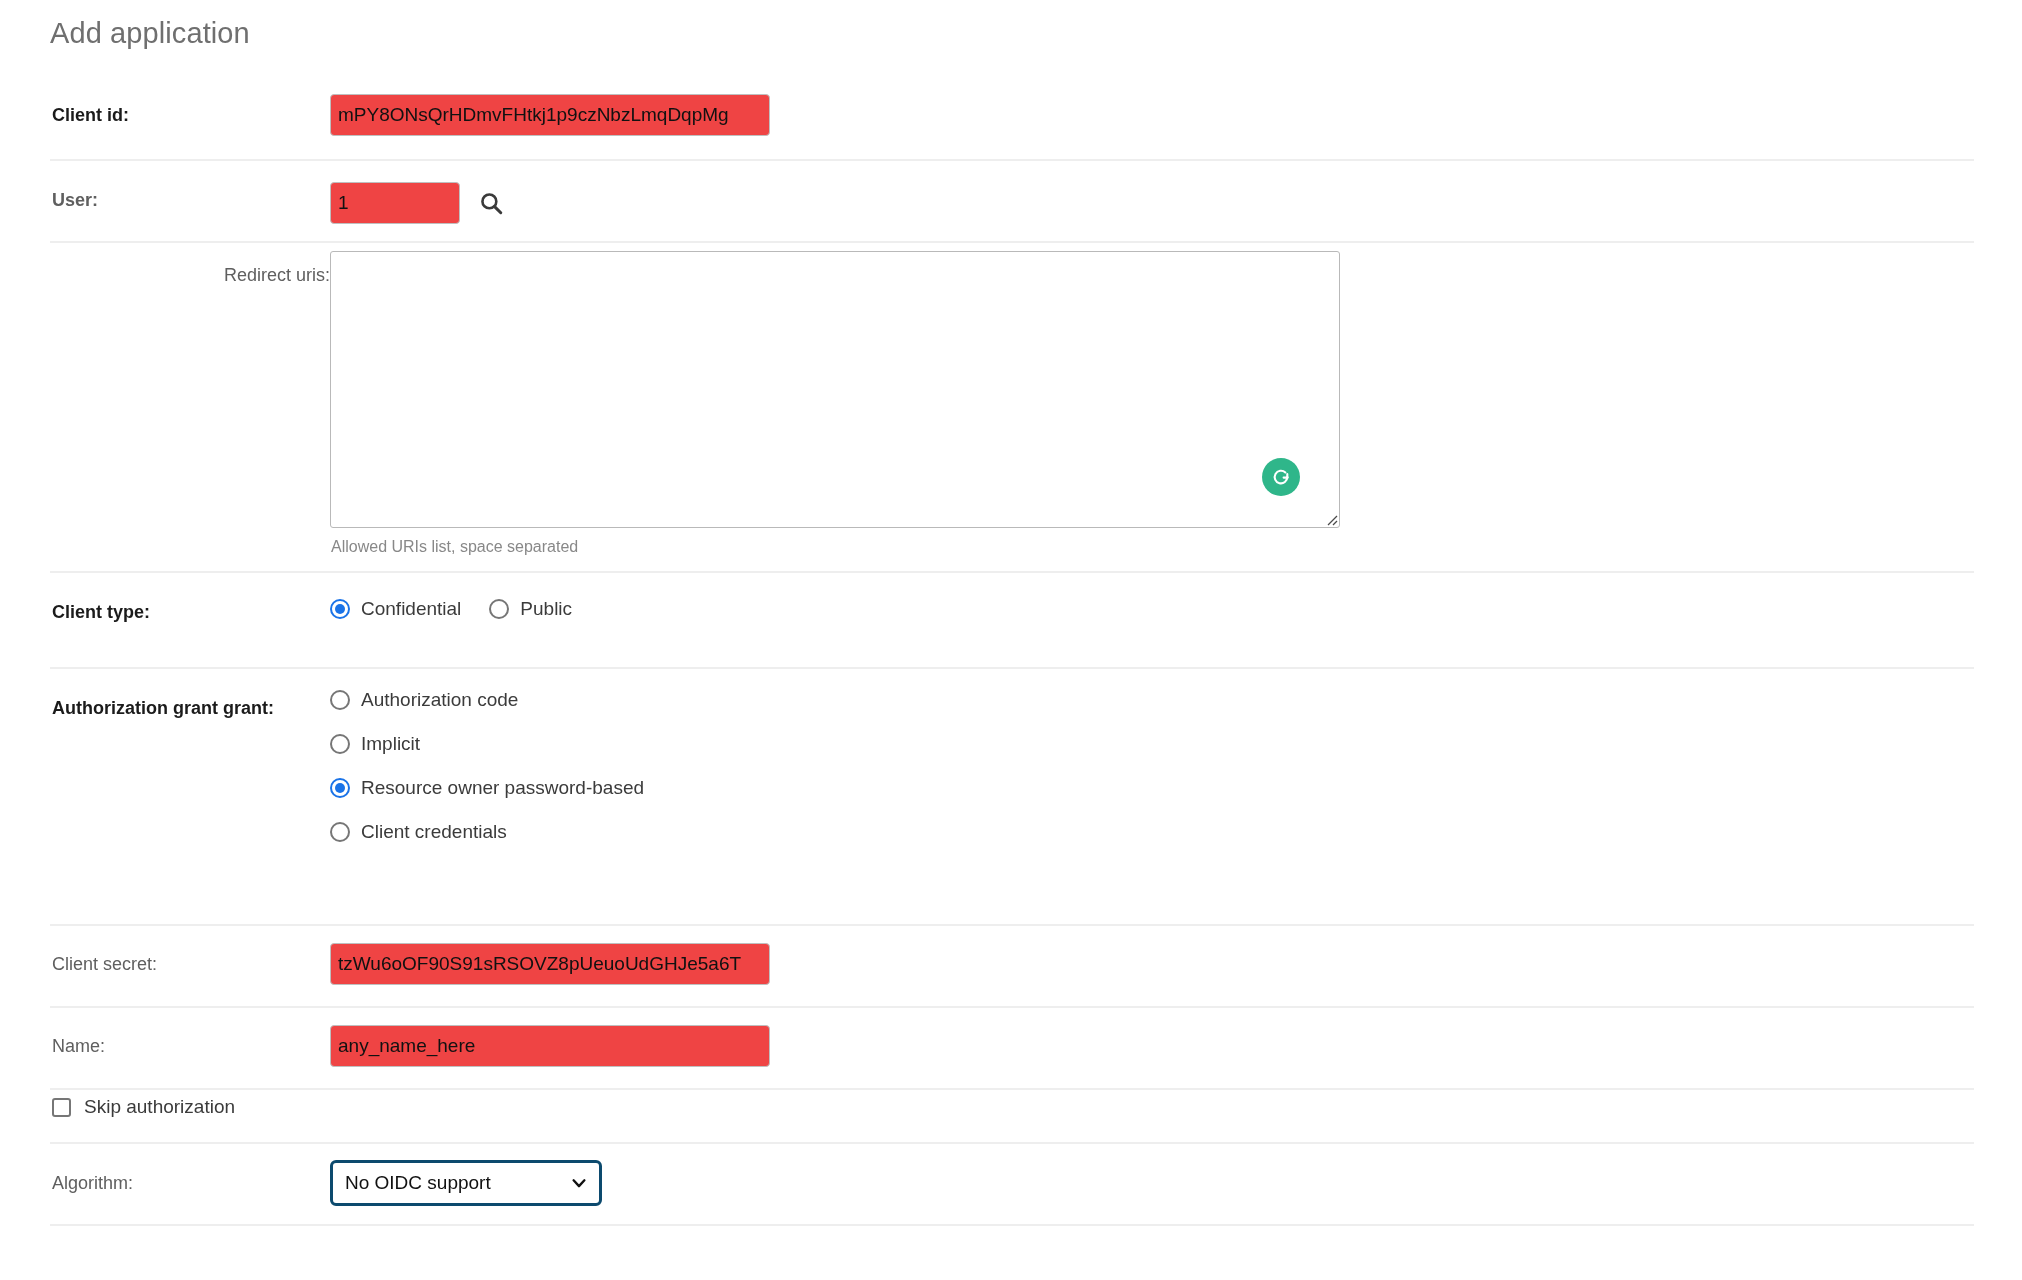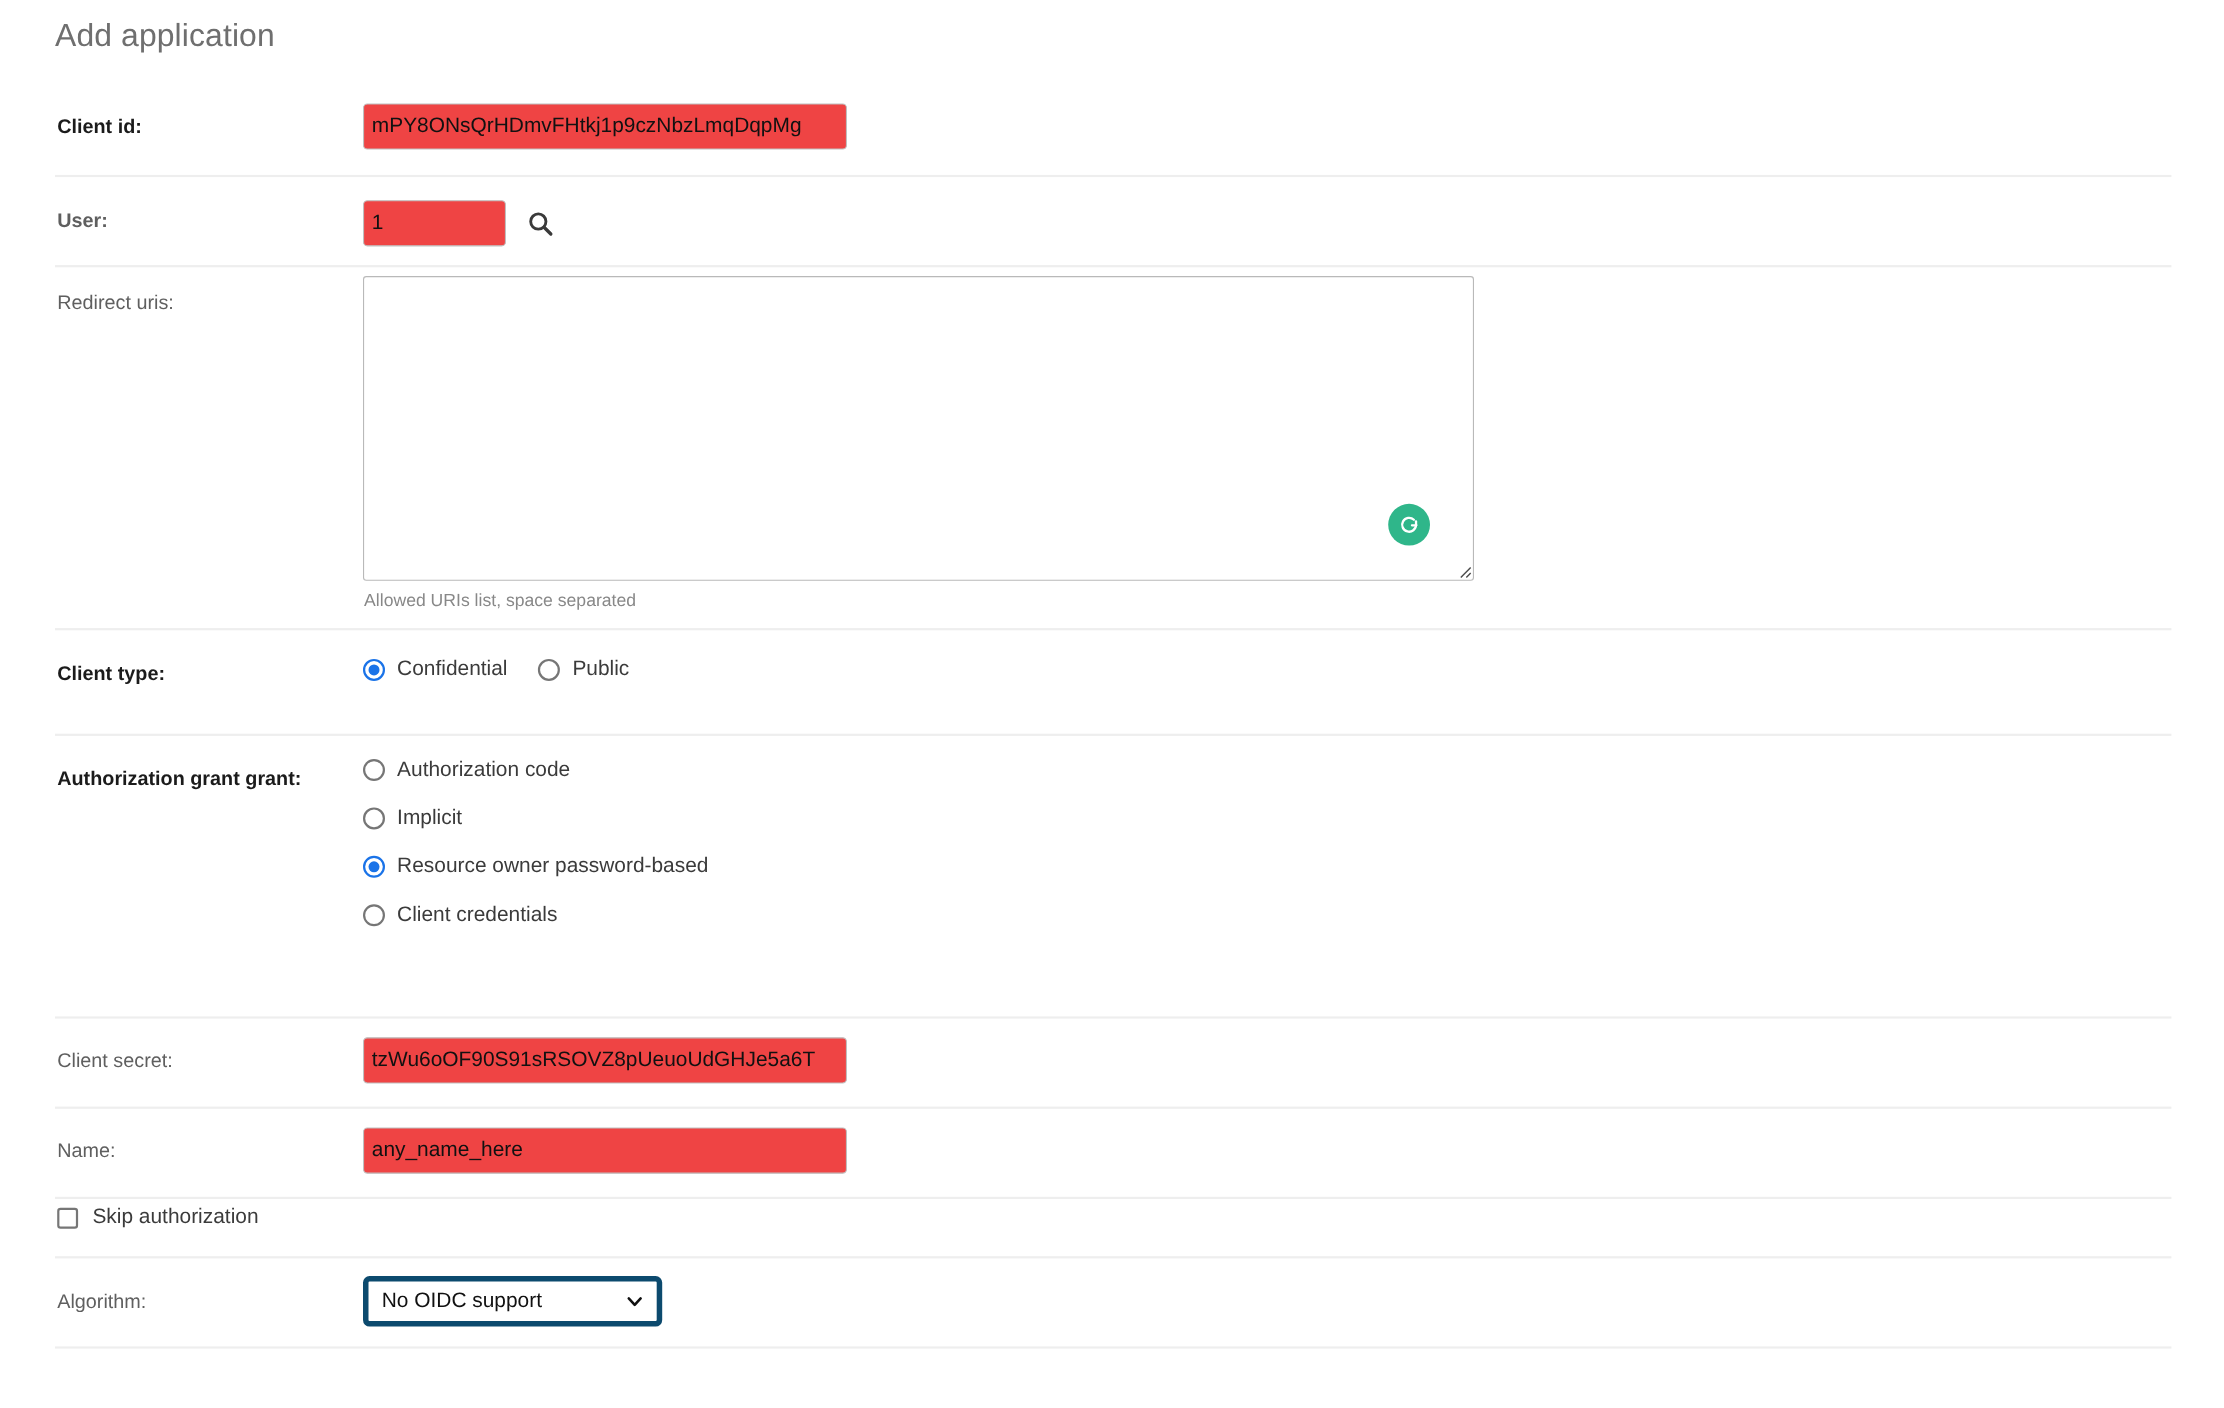--- a/index.html
+++ b/index.html
@@ -68,21 +68,21 @@
   
   .row-clientid   { height: 82px; }
   .row-clientid .row-label   { padding-top: 28px; }
   .row-clientid .row-field   { padding-top: 17px; }
 
   .row-user       { height: 82px; }
   .row-user .row-label       { padding-top: 29px; font-weight: bold; }
   .row-user .row-field       { padding-top: 21px; }
 
   .row-redirect   { height: 330px; }
-  .row-redirect .row-label   { padding-top: 22px; }
+  .row-redirect .row-label   { padding-top: 22px; text-align: right; }
   .row-redirect .row-field   { padding-top: 8px; }
 
   .row-clienttype { height: 96px; }
   .row-clienttype .row-label { padding-top: 29px; }
   .row-clienttype .row-field { padding-top: 25px; }
 
   .row-grant      { height: 257px; }
   .row-grant .row-label      { padding-top: 29px; }
   .row-grant .row-field      { padding-top: 20px; }
 
@@ -247,21 +247,21 @@
   }
   .checkbox-label {
     font-size: 19px;
     color: #3b3b3b;
   }
 
   .select-box {
     box-sizing: border-box;
     width: 272px;
     height: 46px;
-    border: 5px solid #0c4a6e;
+    border: 3px solid #0c4a6e;
     border-radius: 6px;
     background: #ffffff;
     display: flex;
     align-items: center;
     justify-content: space-between;
     padding: 0 11px 0 12px;
     cursor: pointer;
     text-align: center;
   }
   .select-value {

